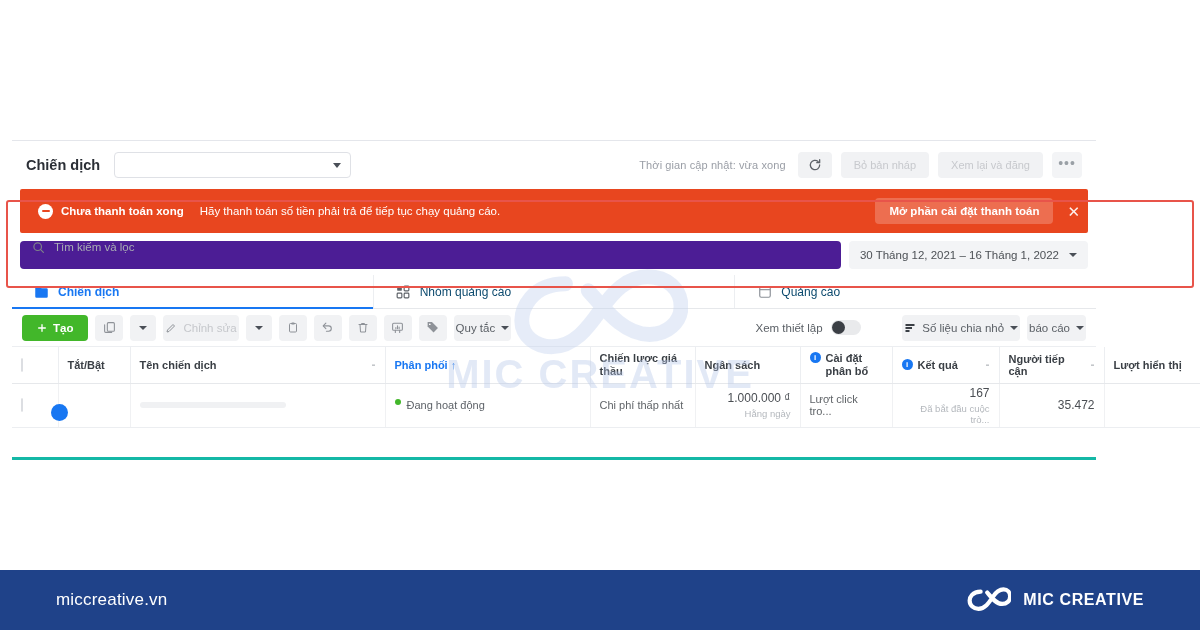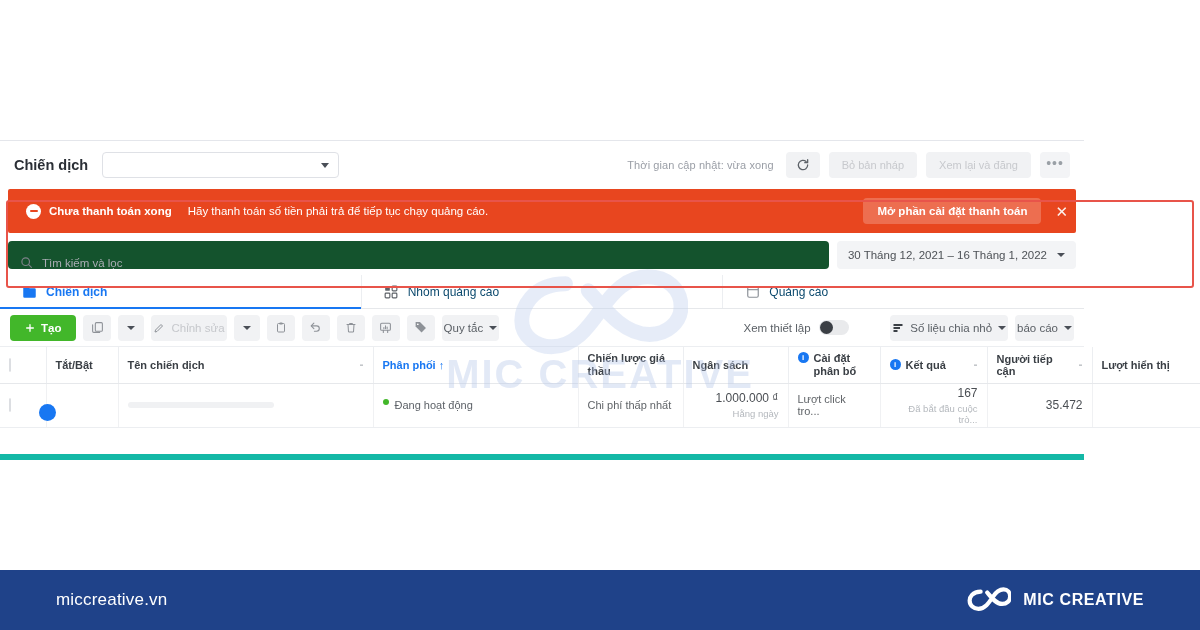--- a/index.html
+++ b/index.html
@@ -19,22 +19,22 @@
   }
   .wm-inner { display: flex; flex-direction: column; align-items: center; gap: 2px; }
   .wm-mark { width: 175px; height: 92px; }
   .wm-text {
     font-size: 40px; font-weight: bold; letter-spacing: 2px;
     color: #b9c9ea; margin-top: -6px;
   }
 
   
   .app {
-    position: absolute; left: 0; top: 140px; width: 1084px; height: 320px;
-    background: #fff; border-top: 1px solid #e4e6eb; border-bottom: 6px solid #14b8a6;
+    position: absolute; left: 12px; top: 140px; width: 1084px; height: 320px;
+    background: #fff; border-top: 1px solid #e4e6eb; border-bottom: 3px solid #14b8a6;
     z-index: 2;
   }
 
   
   .topbar {
     height: 48px; display: flex; align-items: center; padding: 0 14px;
     background: #fff;
   }
   .tb-label { font-size: 14.5px; font-weight: bold; color: #2b2f36; margin-right: 14px; }
   .tb-select {
@@ -84,22 +84,22 @@
   .alert-btn {
     height: 26px; background: rgba(255,255,255,.22); border-radius: 4px; color: #fff;
     font-size: 11.5px; font-weight: bold; display: flex; align-items: center; padding: 0 14px;
     margin-right: 14px; white-space: nowrap;
   }
   .alert-x { color: #fff; font-size: 15px; line-height: 1; opacity: .92; }
 
   
   .searchrow { display: flex; align-items: center; height: 40px; margin: 2px 8px 0 8px; }
   .search {
-    flex: 1; height: 28px; background: #14532d; border-radius: 4px;
-    display: flex; align-items: flex-end; padding: 0 12px; margin-right: 8px;
+    flex: 1; height: 28px; background: #4c1d95; border-radius: 4px;
+    display: flex; align-items: flex-start; padding: 0 12px; margin-right: 8px;
   }
   .search .ph { font-size: 11.5px; color: #a9adb4; margin-left: 9px; }
   .daterange {
     height: 28px; background: #f3f4f6; border-radius: 4px; display: flex; align-items: center;
     padding: 0 11px; gap: 10px;
   }
   .daterange span { font-size: 11.5px; color: #4d5156; white-space: nowrap; }
 
   
   .tabs { display: flex; height: 34px; border-bottom: 1px solid #e6e8eb; background: #fff; }

